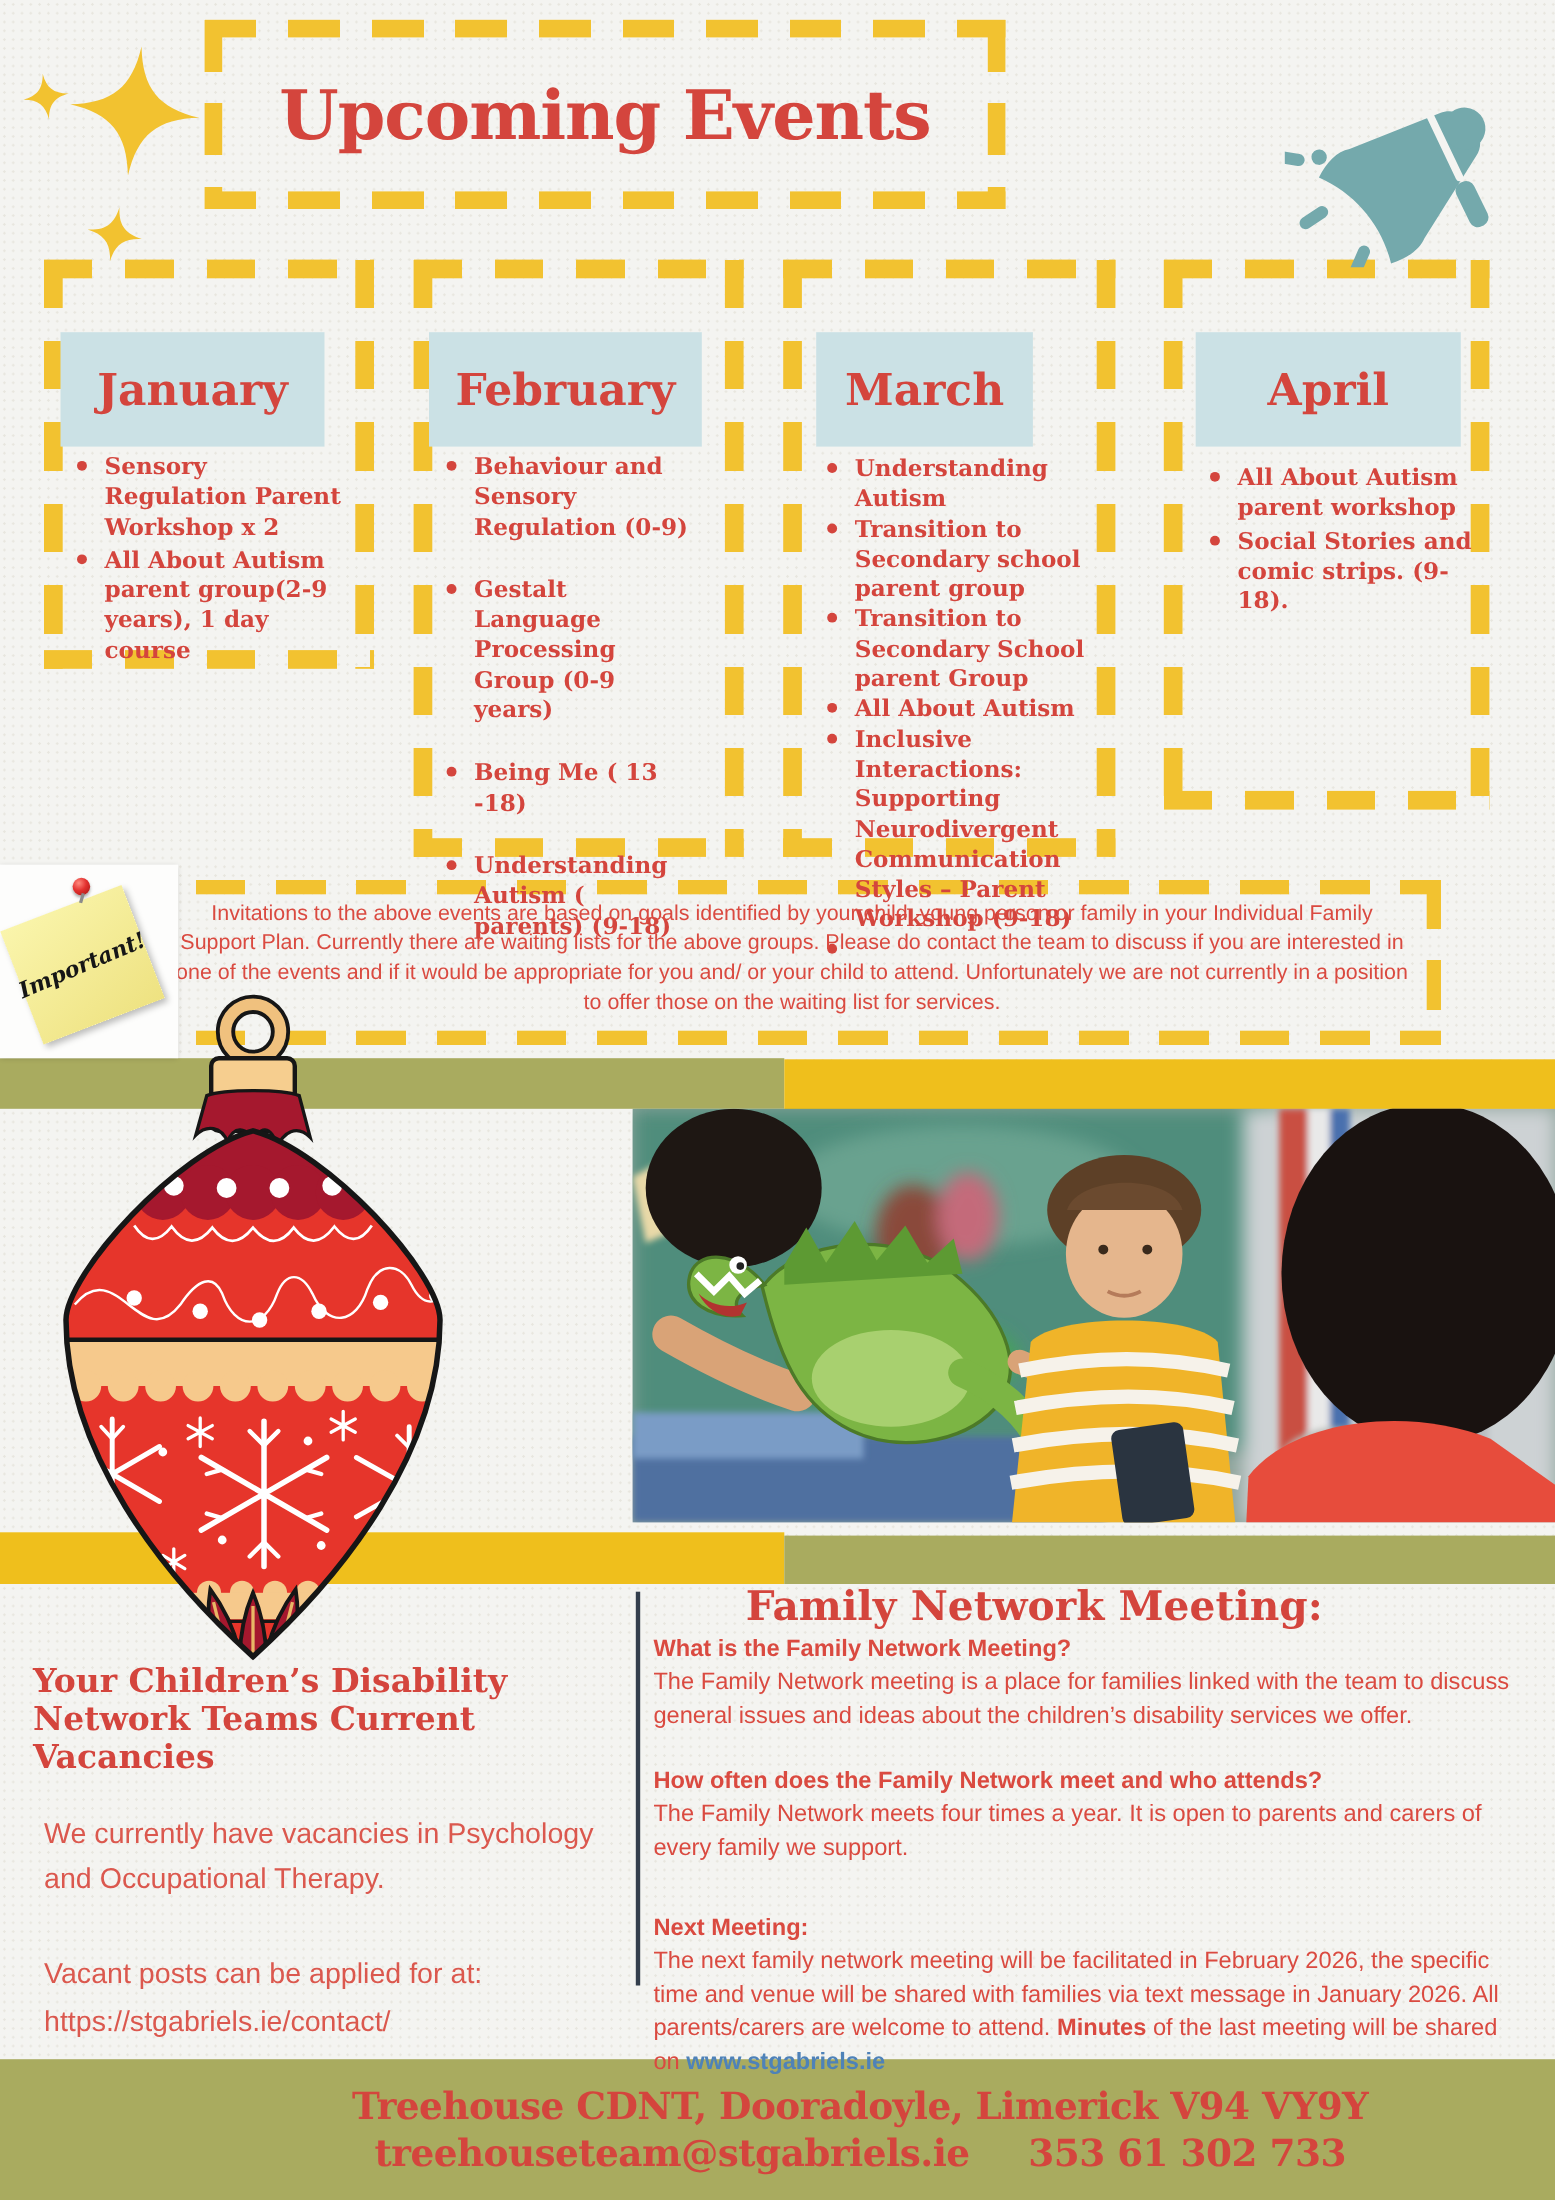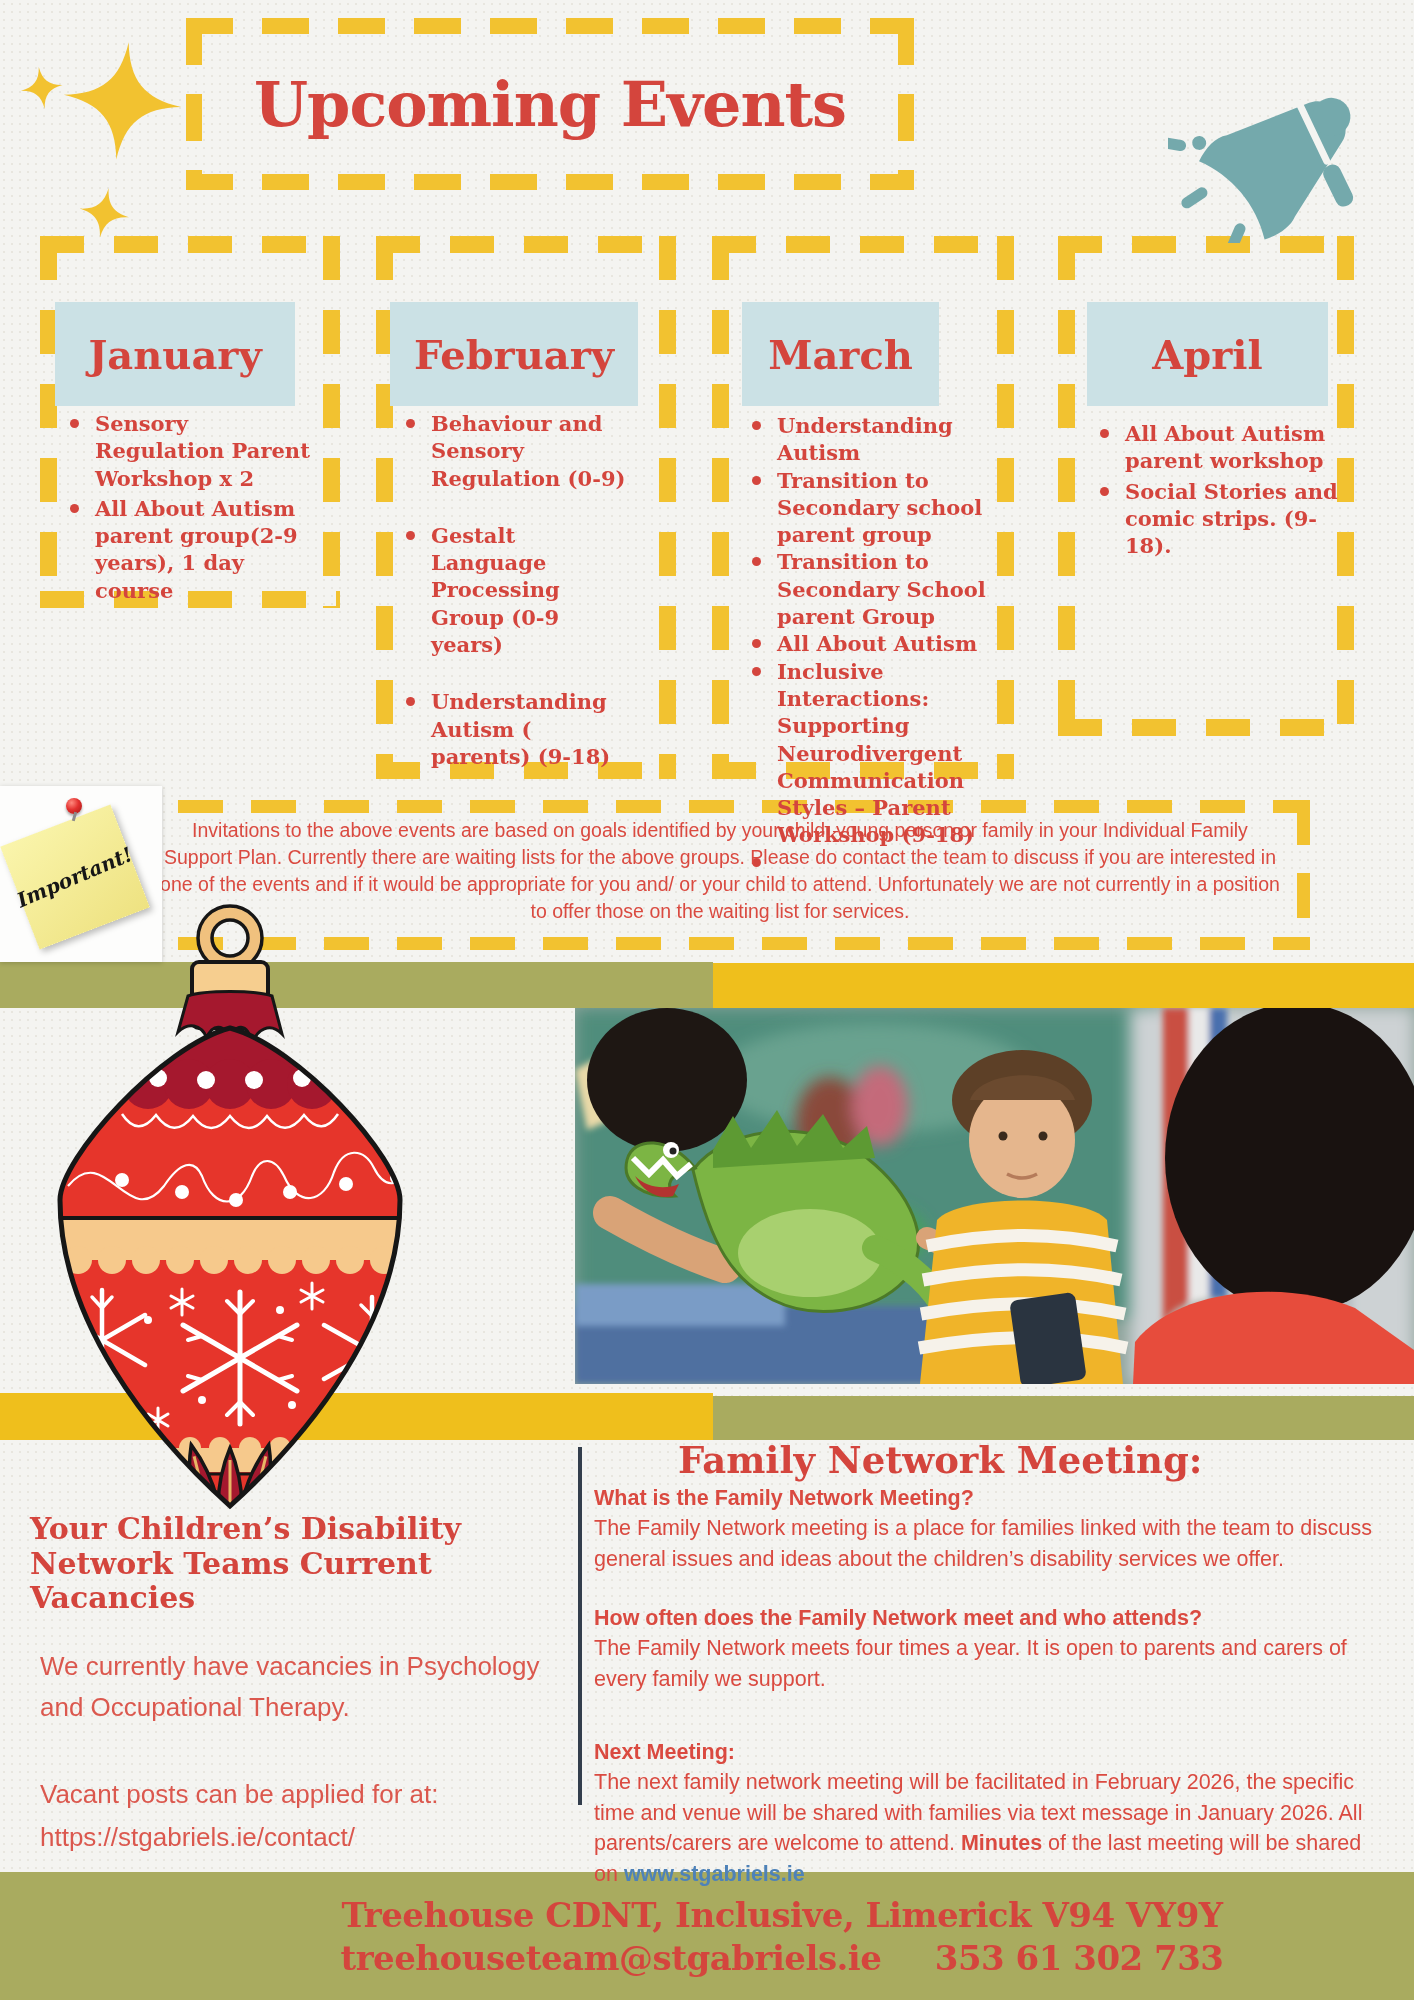--- a/index.html
+++ b/index.html
@@ -147,20 +147,21 @@
   <div class="month-header hdr-mar">March</div>
   <div class="month-header hdr-apr">April</div>
 
   <ul class="month-list list-jan">
       <li>Sensory Regulation Parent Workshop x 2</li>
       <li>All About Autism parent group(2-9 years), 1 day course</li>
     </ul>
   <ul class="month-list list-feb">
       <li>Behaviour and Sensory Regulation (0-9)</li>
       <li>Gestalt Language Processing Group (0-9 years)</li>
+      <li>Being Me ( 13 -18)</li>
       <li>Understanding Autism  ( parents) (9-18)</li>
     </ul>
   <ul class="month-list list-mar">
       <li>Understanding Autism</li>
       <li>Transition to Secondary school parent group</li>
       <li>Transition to Secondary School parent Group</li>
       <li>All About Autism</li>
       <li>Inclusive Interactions: Supporting Neurodivergent Communication Styles – Parent Workshop (9-18)</li>
       <li></li>
     </ul>
@@ -400,20 +401,20 @@
     <h2>Family Network Meeting:</h2>
     <p class="fq">What is the Family Network Meeting?</p>
     <p class="fa">The Family Network meeting is a place for families linked with the team to discuss general issues and ideas about the children’s disability services we offer.</p>
     <p class="fq sp1">How often does the Family Network meet and who attends?</p>
     <p class="fa">The Family Network meets four times a year. It is open to parents and carers of every family we support.</p>
     <p class="fq sp2">Next Meeting:</p>
     <p class="fa"><span>The next family network meeting will be facilitated in February 2026, the specific time and venue will be shared with families via text message in January 2026.  All parents/carers are welcome to attend.  </span><b>Minutes</b><span> of the last meeting will be shared on </span><a href="#">www.stgabriels.ie</a></p>
   </div>
 
   <div class="footer">
-    <div>Treehouse CDNT, Inclusive, Limerick V94 VY9Y</div>
+    <div>Treehouse CDNT, Dooradoyle, Limerick V94 VY9Y</div>
     <div>
       <span class="f-email">treehouseteam@stgabriels.ie</span>
       <span class="f-phone">353 61 302 733</span>
     </div>
   </div>
 
 </div>
 
 </body></html>

